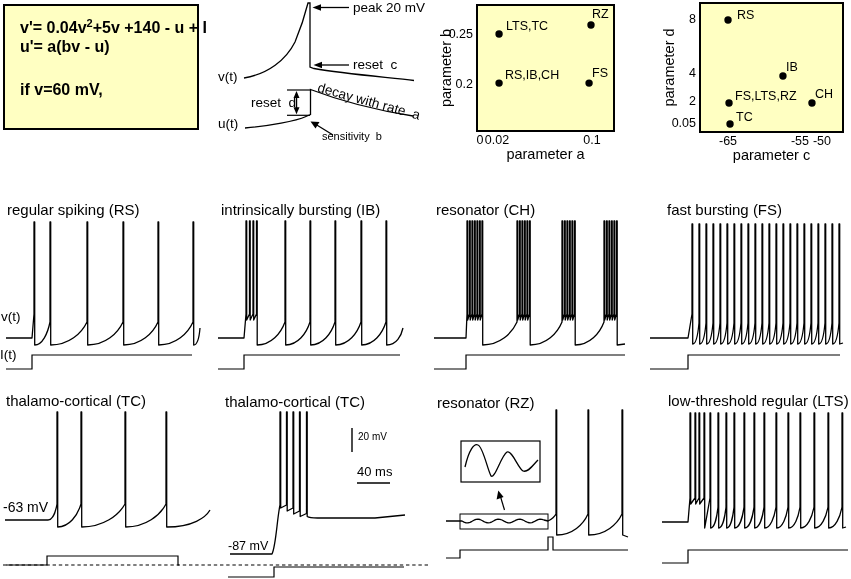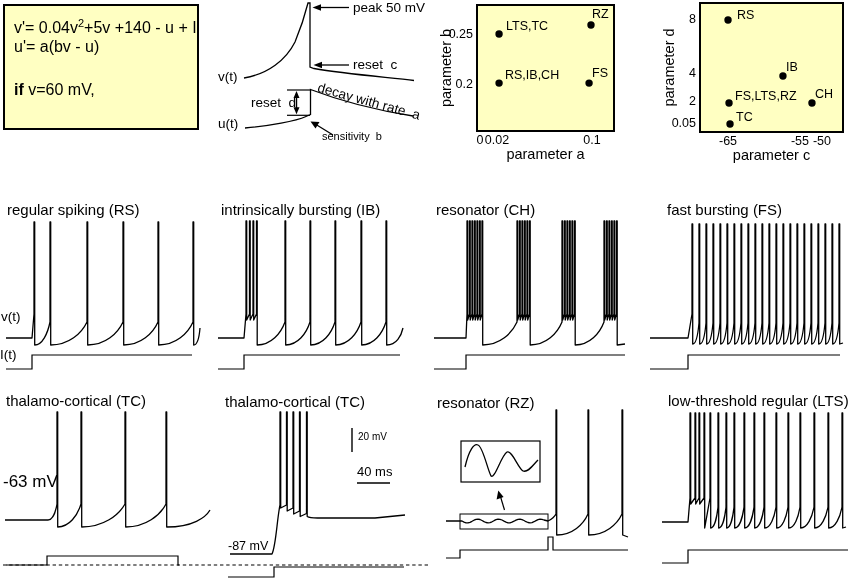--- a/index.html
+++ b/index.html
@@ -1,21 +1,21 @@
 <!DOCTYPE html>
 <html><head>
 <meta charset="utf-8">
 <style>
   html,body{margin:0;padding:0;background:#fff;}
   .fig{position:relative;width:851px;height:579px;background:#fff;overflow:hidden;
        font-family:"Liberation Sans",sans-serif;color:#000;}
   .t{position:absolute;white-space:pre;color:#000;line-height:1.15;}
   .eqbox{position:absolute;left:3px;top:4px;width:192px;height:122px;
          background:#FFFFC2;border:2.5px solid #000;}
-  .eqbox .l{position:absolute;left:9px;font-size:16px;white-space:pre;}
+  .eqbox .l{position:absolute;left:15px;font-size:16px;white-space:pre;font-weight:bold;}
   .eqbox sup{font-size:11px;}
   svg text{font-family:"Liberation Sans",sans-serif;fill:#000;}
   .rot{transform:rotate(15.5deg);transform-origin:0 0;}
 </style>
 </head>
 <body>
 
 <div class="fig">
 
   <svg id="art" width="851" height="579" viewBox="0 0 851 579" style="position:absolute;left:0;top:0">
@@ -103,37 +103,37 @@
   </svg>
 
   <div class="eqbox">
     <div class="l" style="top:11px"><span>v'= 0.04v</span><sup>2</sup><span>+5v +140 - u + I</span></div>
     <div class="l" style="top:32px">u'= a(bv - u)</div>
     <div class="l" style="top:75px"><b>if</b><span> v=60 mV,</span></div>
   </div>
 
   <div class="t" style="left:218px;top:69px;font-size:13.5px">v(t)</div>
   <div class="t" style="left:218px;top:116px;font-size:13.5px">u(t)</div>
-  <div class="t" style="left:353px;top:0px;font-size:13.5px">peak 50 mV</div>
+  <div class="t" style="left:353px;top:0px;font-size:13.5px">peak 20 mV</div>
   <div class="t" style="left:353px;top:57px;font-size:13.5px">reset  c</div>
   <div class="t" style="left:251px;top:95px;font-size:13.5px">reset  d</div>
   <div class="t rot" style="left:320px;top:80px;font-size:13.5px">decay with rate  a</div>
   <div class="t" style="left:322px;top:130px;font-size:11px">sensitivity  b</div>
 
   <div class="t" style="left:1px;top:309px;font-size:13.5px">v(t)</div>
   <div class="t" style="left:0px;top:347px;font-size:13.5px">I(t)</div>
 
   <div class="t" style="left:221px;top:201px;font-size:15px">intrinsically bursting (IB)</div>
   <div class="t" style="left:7px;top:201px;font-size:15px">regular spiking (RS)</div>
   <div class="t" style="left:436px;top:201px;font-size:15px">resonator (CH)</div>
   <div class="t" style="left:667px;top:201px;font-size:15px">fast bursting (FS)</div>
   <div class="t" style="left:6px;top:392px;font-size:15px">thalamo-cortical (TC)</div>
   <div class="t" style="left:225px;top:393px;font-size:15px">thalamo-cortical (TC)</div>
   <div class="t" style="left:437px;top:394px;font-size:15px">resonator (RZ)</div>
   <div class="t" style="left:668px;top:392px;font-size:15px">low-threshold regular (LTS)</div>
 
-  <div class="t" style="left:3px;top:472px;font-size:17px">-63 mV</div>
+  <div class="t" style="left:3px;top:499px;font-size:14px">-63 mV</div>
   <div class="t" style="left:228px;top:539px;font-size:12.5px">-87 mV</div>
 
   <div class="t" style="left:358px;top:431px;font-size:10px">20 mV</div>
   <div class="t" style="left:357px;top:465px;font-size:13px">40 ms</div>
 
 </div>
 
 </body></html>

